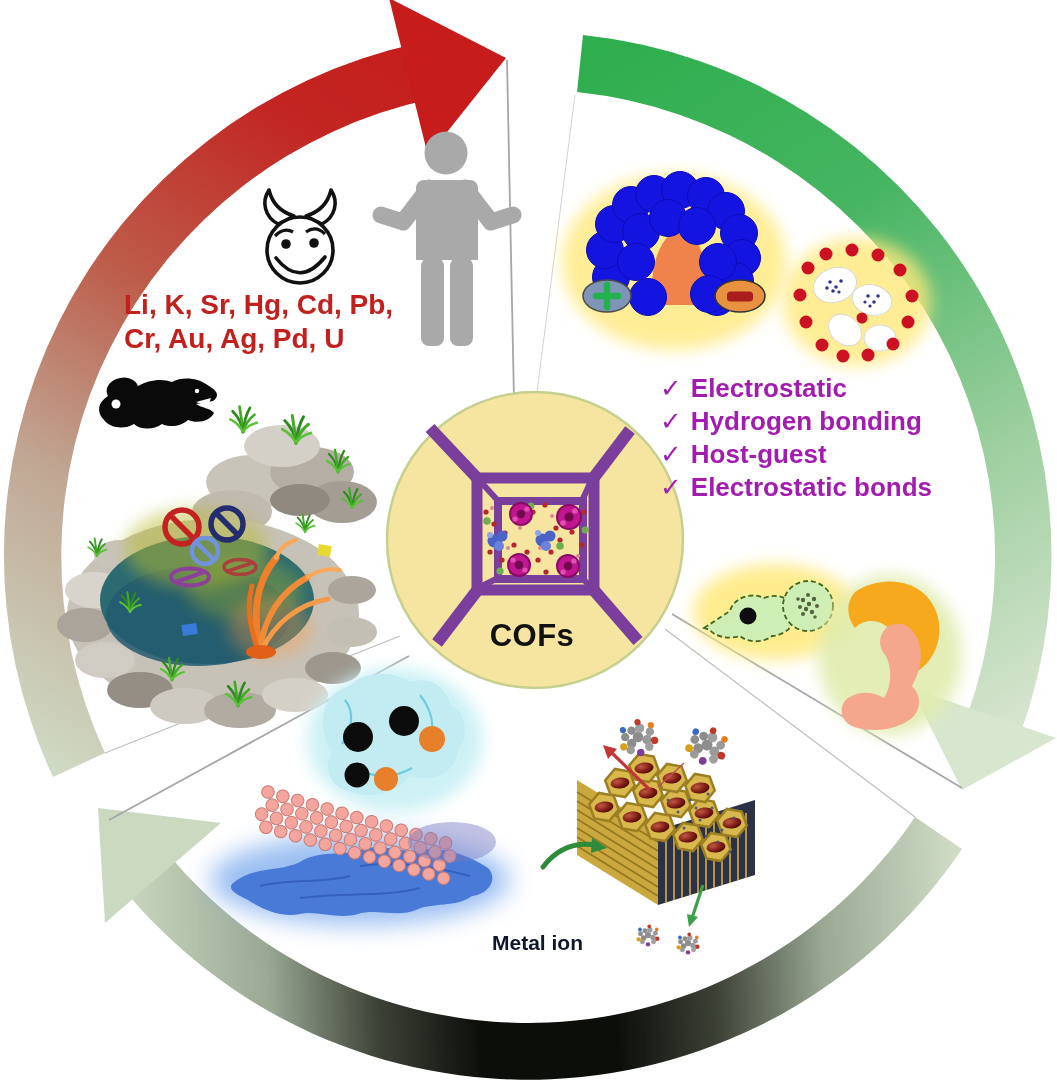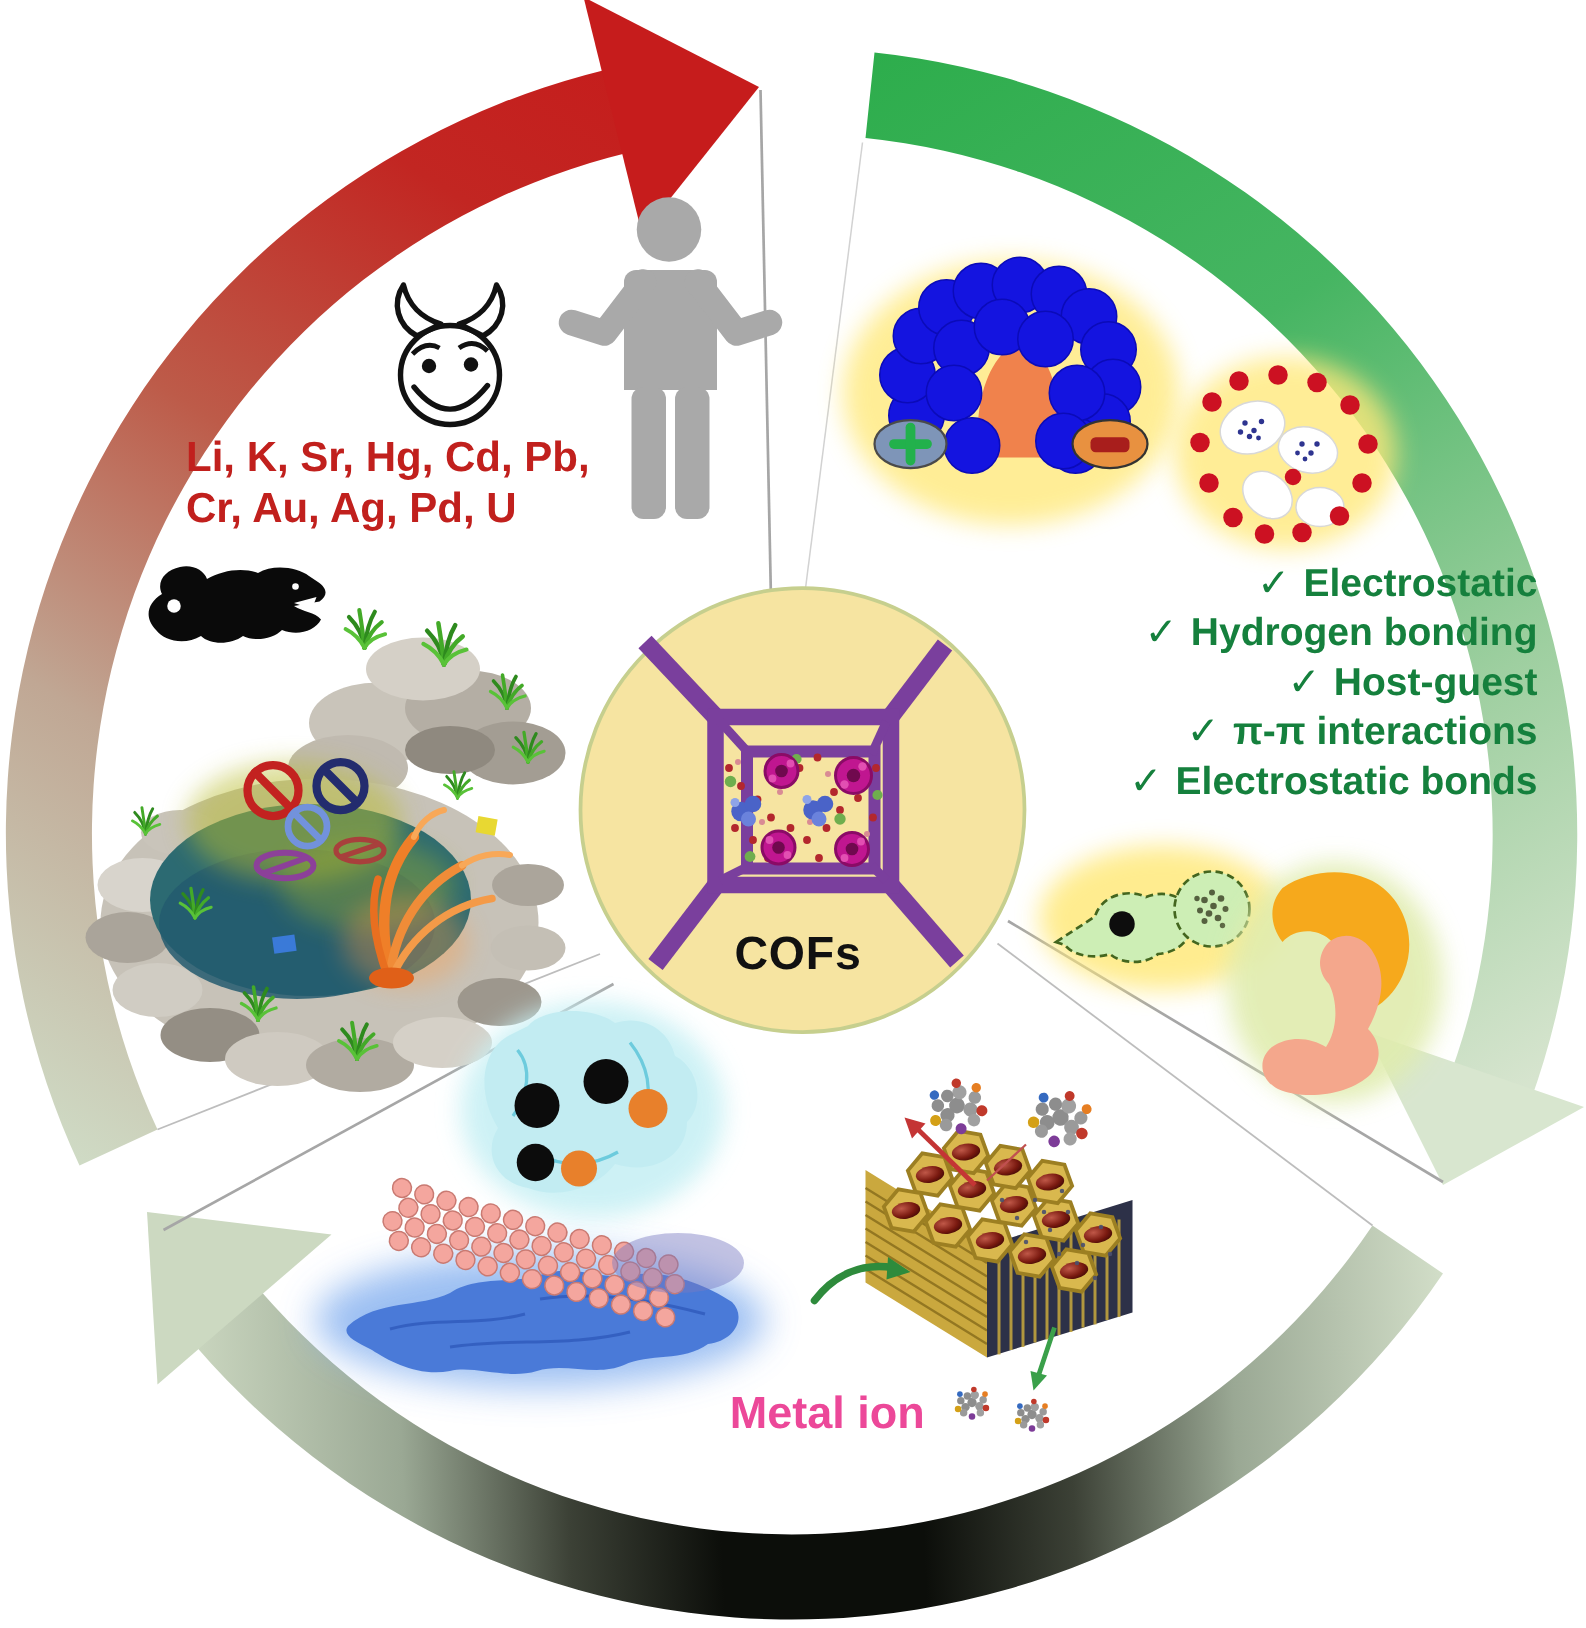--- a/index.html
+++ b/index.html
@@ -7,31 +7,31 @@
     position:relative;width:1057px;height:1085px;background:#ffffff;overflow:hidden;
     font-family:"Liberation Sans","DejaVu Sans",sans-serif;
   }
   .canvas svg.base{position:absolute;left:0;top:0;}
   .txt{position:absolute;font-weight:bold;}
   .ions{
     left:124px;top:288px;width:300px;text-align:left;
     color:#c1201d;font-size:28px;line-height:34px;white-space:nowrap;
   }
   .checklist{
-    left:660px;top:372px;width:365px;text-align:right;
-    color:#15803d;font-size:26px;line-height:33px;white-space:nowrap;
+    left:660px;top:372px;width:365px;text-align:left;
+    color:#a21caf;font-size:26px;line-height:33px;white-space:nowrap;
   }
   .checklist .chk{margin-right:9px;}
   .cofs{
     left:462px;top:618px;width:140px;text-align:center;
     color:#111111;font-size:31px;letter-spacing:0.5px;
   }
   .metalion{
-    left:439px;top:925px;width:225px;text-align:center;
-    color:#ec4899;font-size:30px;line-height:36px;
+    left:425px;top:925px;width:225px;text-align:center;
+    color:#0f172a;font-size:21px;line-height:36px;
   }
 </style>
 </head>
 <body>
 
 <div class="canvas">
 
 <svg class="base" width="1057" height="1085" viewBox="0 0 1057 1085">
   <defs>
     <linearGradient id="redGrad" gradientUnits="userSpaceOnUse" x1="53" y1="777" x2="510" y2="60">
@@ -557,21 +557,20 @@
 
 <div class="txt ions">
   <div>Li, K, Sr, Hg, Cd, Pb,</div>
   <div>Cr, Au, Ag, Pd, U</div>
 </div>
 
 <div class="txt checklist">
   <div><span class="chk">✓</span><span>Electrostatic</span></div>
   <div><span class="chk">✓</span><span>Hydrogen bonding</span></div>
   <div><span class="chk">✓</span><span>Host-guest</span></div>
-  <div><span class="chk">✓</span><span>π-π interactions</span></div>
   <div><span class="chk">✓</span><span>Electrostatic bonds</span></div>
 </div>
 
 <div class="txt cofs">COFs</div>
 
 <div class="txt metalion">
   <div>Metal ion</div>
 </div>
 
 </div>

